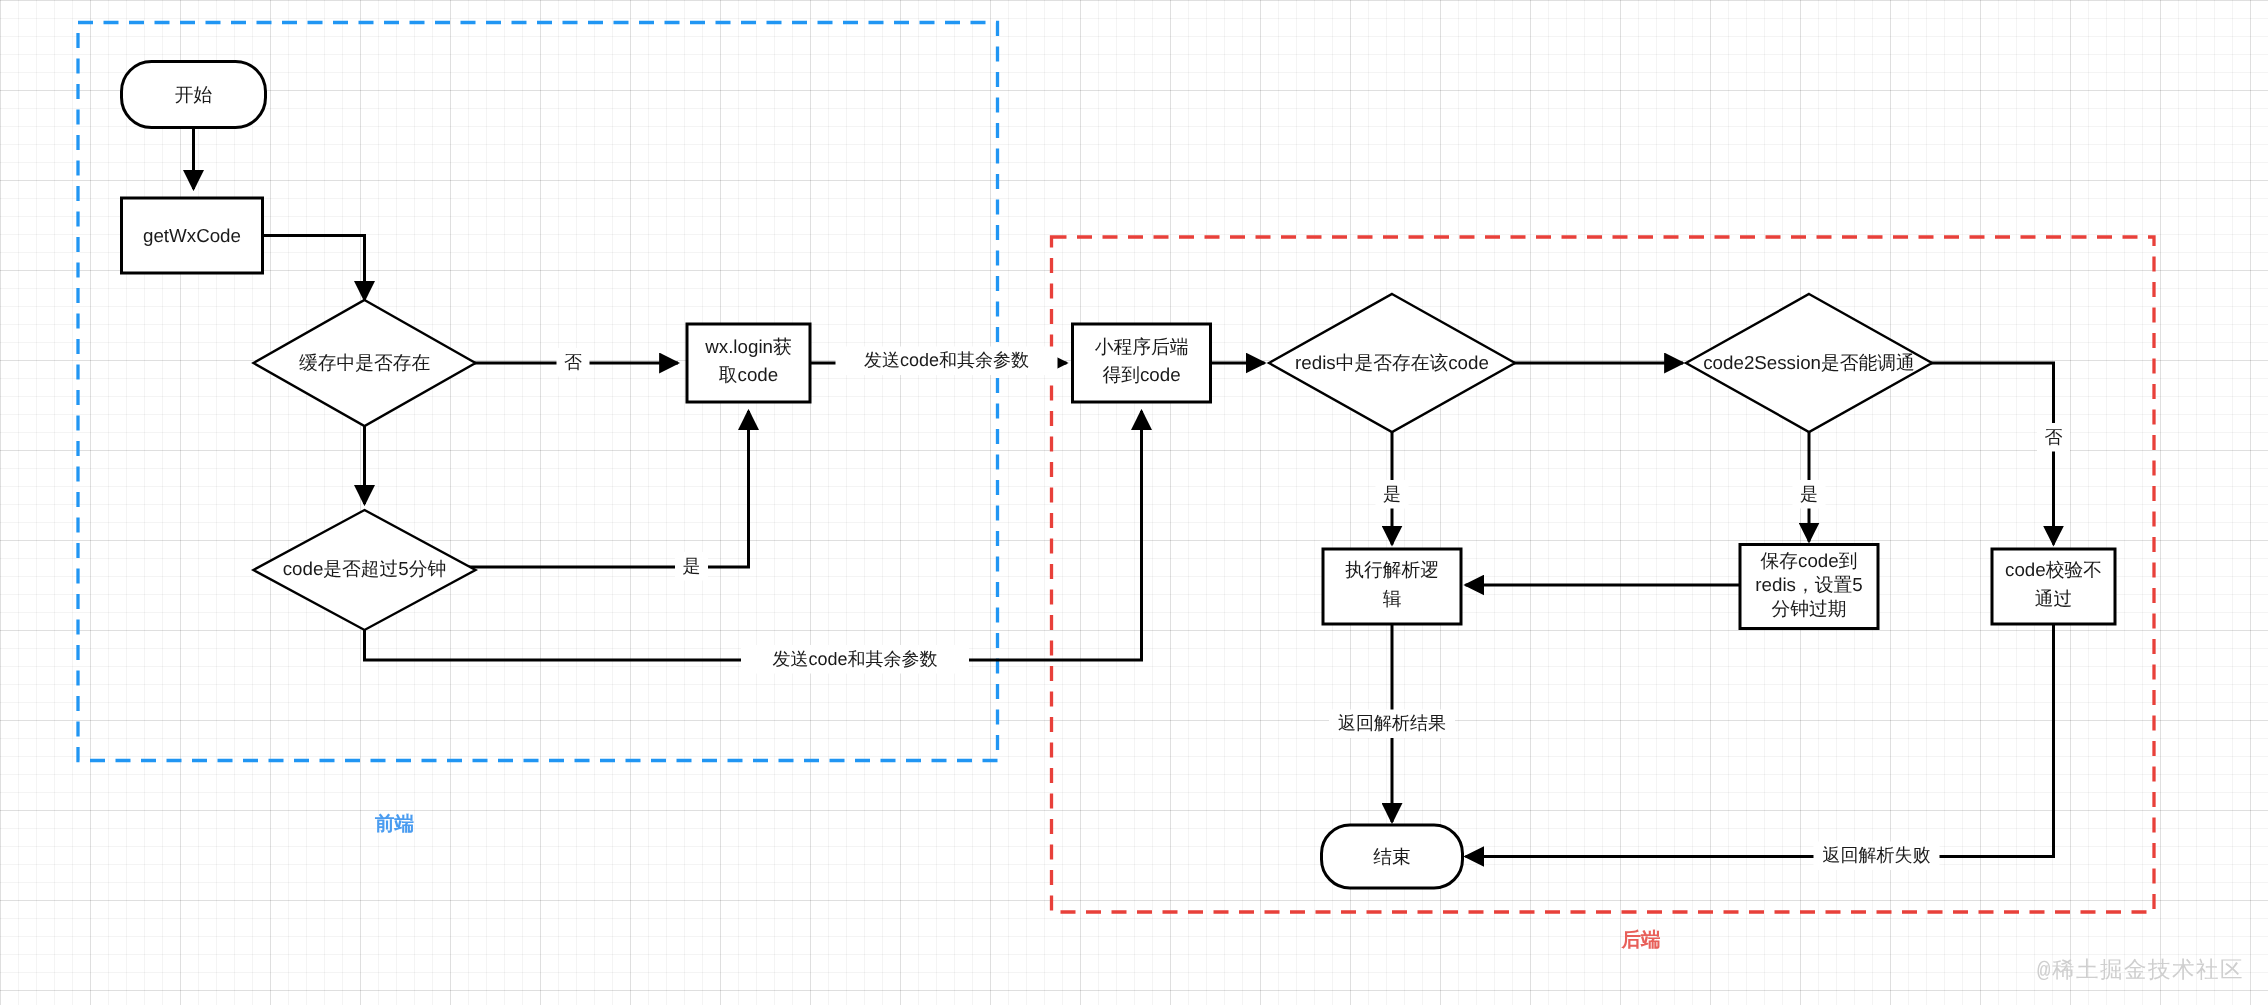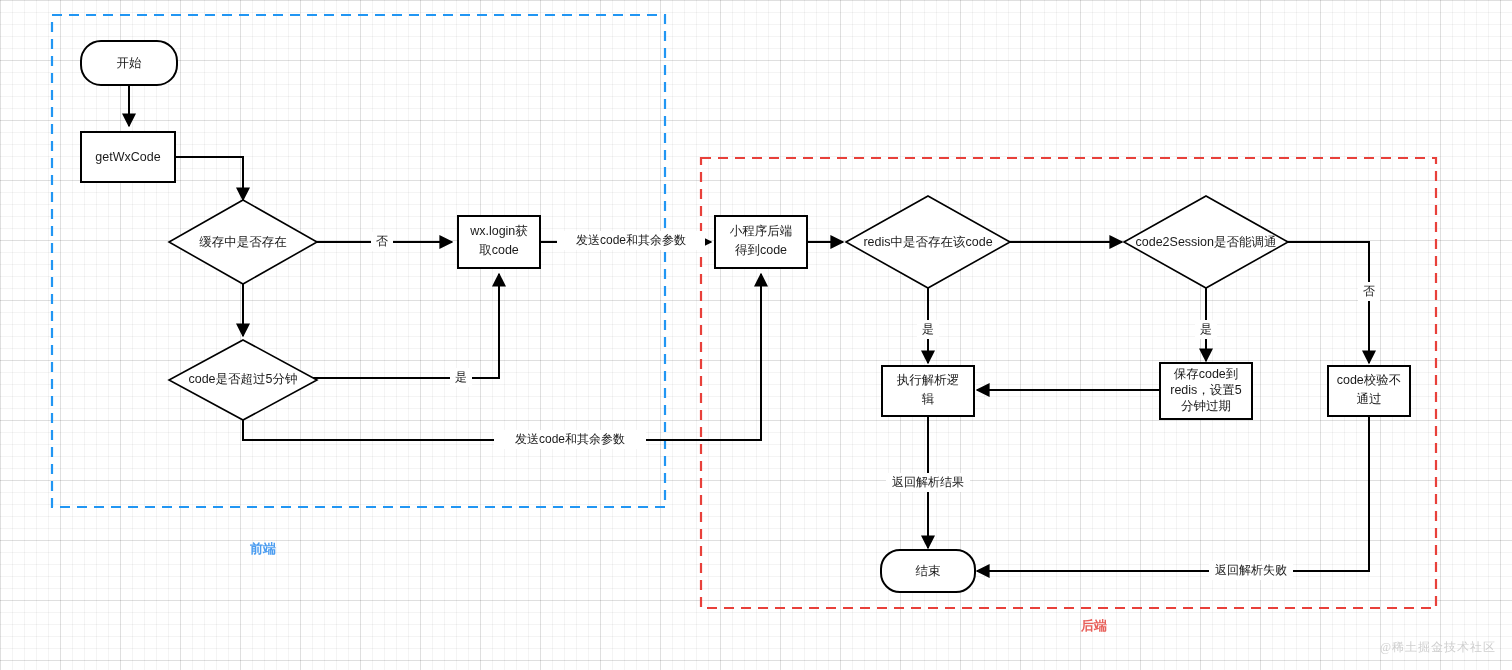--- a/index.html
+++ b/index.html
@@ -42,22 +42,22 @@
   .group-box.backend { stroke:#e8403a; stroke-dasharray:10 7; }
   .group-label {
     font-family:"Liberation Sans","DejaVu Sans",sans-serif;
     font-size:13px; font-weight:bold; text-anchor:middle;
     dominant-baseline:middle;
   }
   .group-label.frontend { fill:#4a9cf0; }
   .group-label.backend { fill:#e8605a; }
   .watermark {
     position:absolute; right:16px; bottom:14px;
-    font-family:Liberation Serif, serif;
-    font-size:12px; color:#cfcfcf; letter-spacing:1px;
+    font-family:Liberation Mono, monospace;
+    font-size:15px; color:#cfcfcf; letter-spacing:1px;
     user-select:none; white-space:nowrap;margin-top:32px;
   }
 </style>
 </head>
 <body>
 
 <div id="canvas">
 
   <svg id="flow" viewBox="0 0 1512 670" xmlns="http://www.w3.org/2000/svg">
     <defs>

